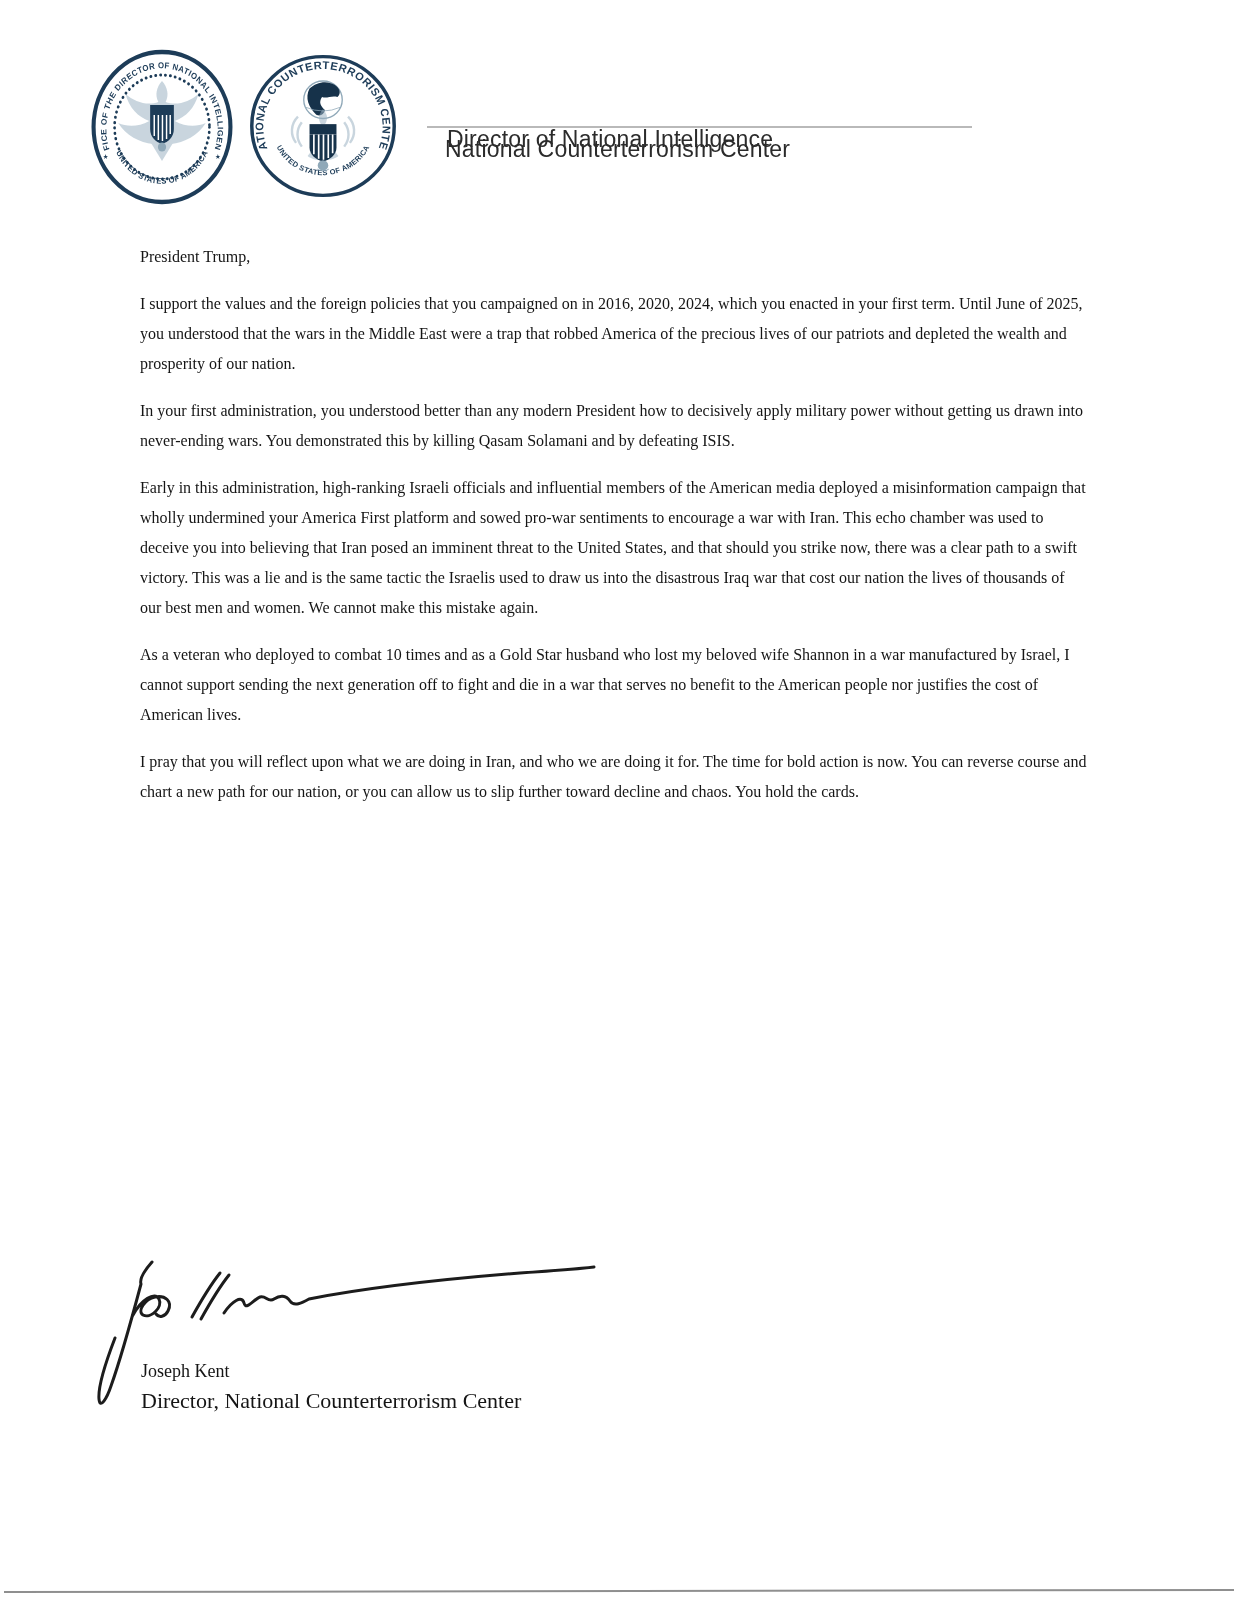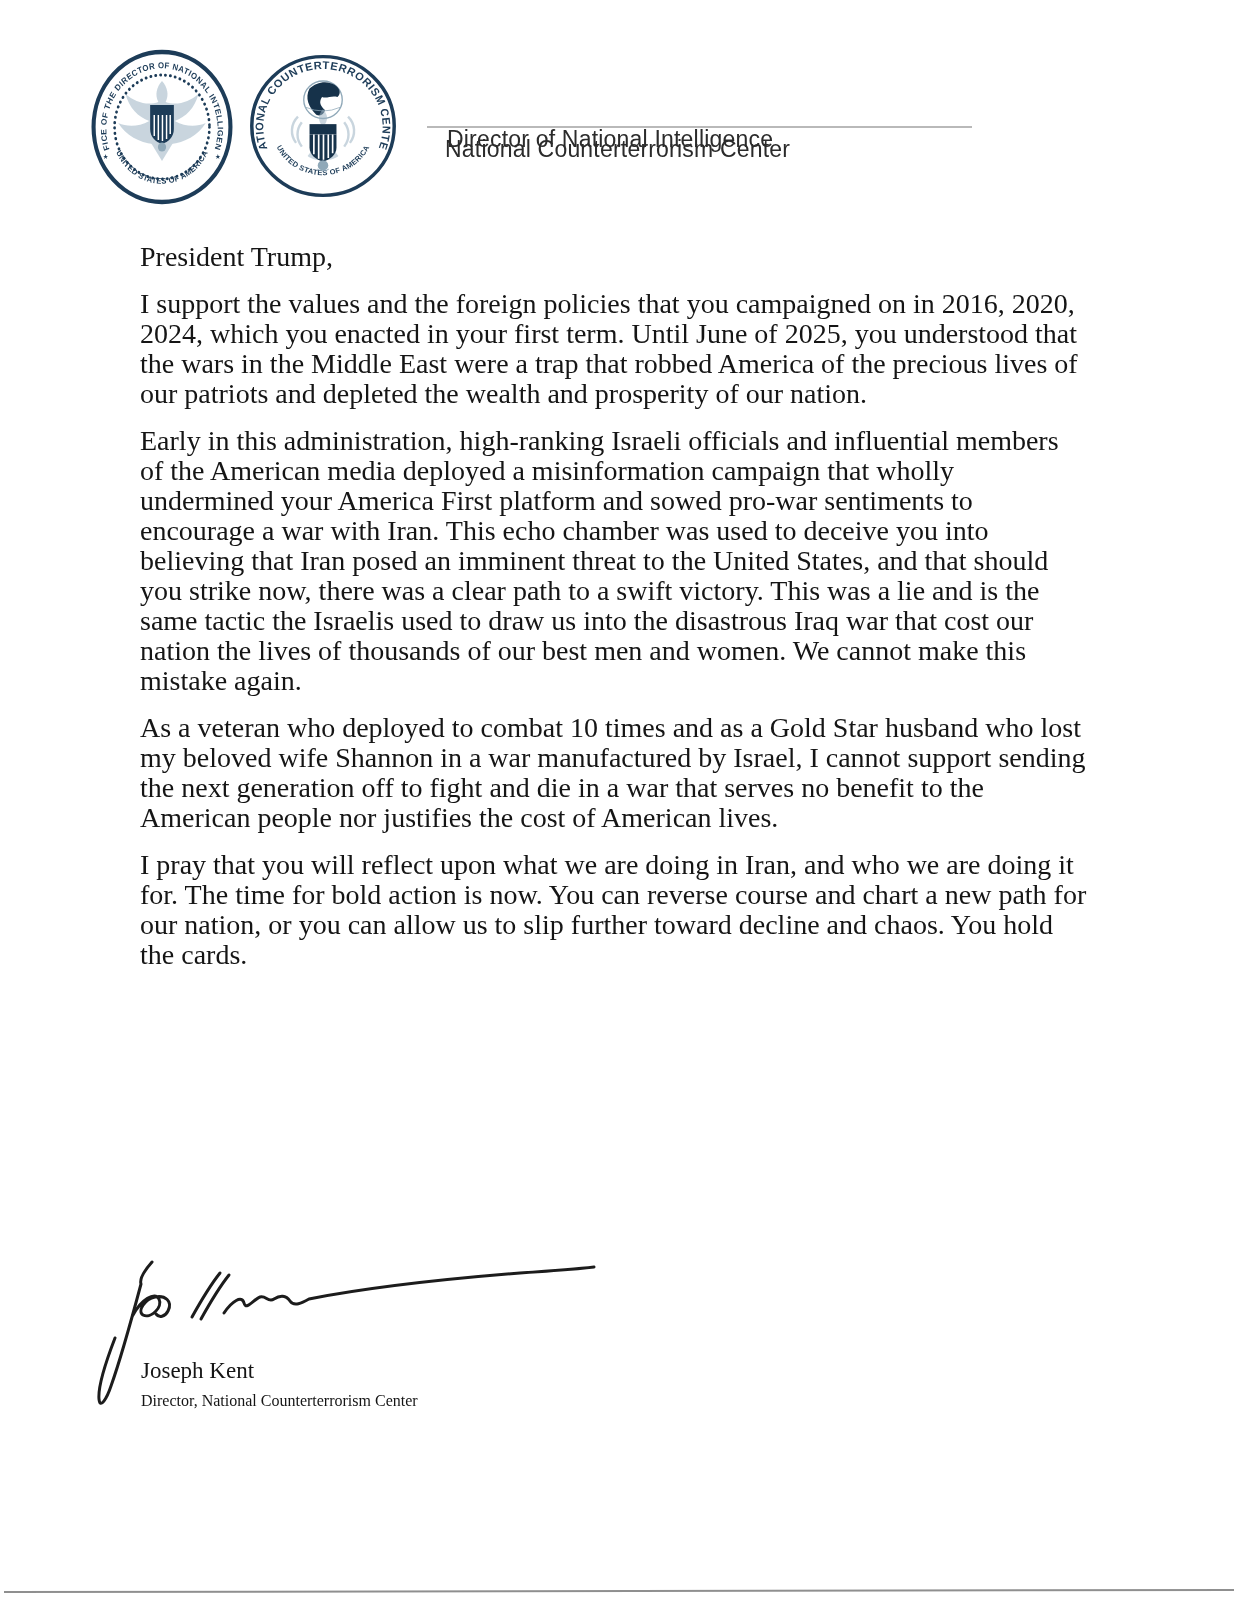--- a/index.html
+++ b/index.html
@@ -27,32 +27,32 @@
     width: 545px; height: 2px; background: #b9b9b9;
   }
   .lh-line2 {
     position: absolute; left: 445px; top: 136px;
     font-family: "Liberation Sans", sans-serif;
     font-size: 23px; color: #2b2b2b; letter-spacing: 0.2px;
   }
   
   .letter-body {
     position: absolute; left: 140px; top: 242px; width: 948px;
-    font-size: 28px; line-height: 30px; color: #151515;
+    font-size: 16px; line-height: 30px; color: #151515;
   }
   .letter-body p { margin: 0 0 17px 0; }
   
   .signature-svg { position: absolute; left: 95px; top: 1252px; width: 505px; height: 162px; }
   .sig-name {
     position: absolute; left: 141px; top: 1356px;
-    font-size: 23px; line-height: 30px; color: #151515;
+    font-size: 18px; line-height: 30px; color: #151515;
   }
   .sig-title {
     position: absolute; left: 141px; top: 1386px;
-    font-size: 16px; line-height: 30px; color: #151515;
+    font-size: 22px; line-height: 30px; color: #151515;
   }
   
   .scan-edge {
     position: absolute; left: 4px; top: 1590px; width: 1230px; height: 2px;
     background: #8f8f8f; transform: rotate(-0.1deg);
   }
   .seal-ring-text {
     font-family: "Liberation Sans", sans-serif;
     font-weight: bold;
     fill: #1d3c58;
@@ -125,20 +125,21 @@
     </g>
   </svg>
 
   <div class="lh-line1">Director of National Intelligence</div>
   <div class="lh-underline"></div>
   <div class="lh-line2">National Counterterrorism Center</div>
 
   <div class="letter-body">
     <p>President Trump,</p>
     <p>I support the values and the foreign policies that you campaigned on in 2016, 2020, 2024, which you enacted in your first term. Until June of 2025, you understood that the wars in the Middle East were a trap that robbed America of the precious lives of our patriots and depleted the wealth and prosperity of our nation.</p>
+    <p>In your first administration, you understood better than any modern President how to decisively apply military power without getting us drawn into never-ending wars. You demonstrated this by killing Qasam Solamani and by defeating ISIS.</p>
     <p>Early in this administration, high-ranking Israeli officials and influential members of the American media deployed a misinformation campaign that wholly undermined your America First platform and sowed pro-war sentiments to encourage a war with Iran. This echo chamber was used to deceive you into believing that Iran posed an imminent threat to the United States, and that should you strike now, there was a clear path to a swift victory. This was a lie and is the same tactic the Israelis used to draw us into the disastrous Iraq war that cost our nation the lives of thousands of our best men and women. We cannot make this mistake again.</p>
     <p>As a veteran who deployed to combat 10 times and as a Gold Star husband who lost my beloved wife Shannon in a war manufactured by Israel, I cannot support sending the next generation off to fight and die in a war that serves no benefit to the American people nor justifies the cost of American lives.</p>
     <p>I pray that you will reflect upon what we are doing in Iran, and who we are doing it for. The time for bold action is now. You can reverse course and chart a new path for our nation, or you can allow us to slip further toward decline and chaos. You hold the cards.</p>
   </div>
 
   <svg class="signature-svg" viewBox="0 0 505 162">
     <g fill="none" stroke="#1c1c1c" stroke-width="3" stroke-linecap="round" stroke-linejoin="round">
 
       <path d="M57,10 C50,18 44,26 46,32 C38,62 26,106 16,134 C12,146 5,158 4,147 C3,136 10,112 20,86"></path>
 

